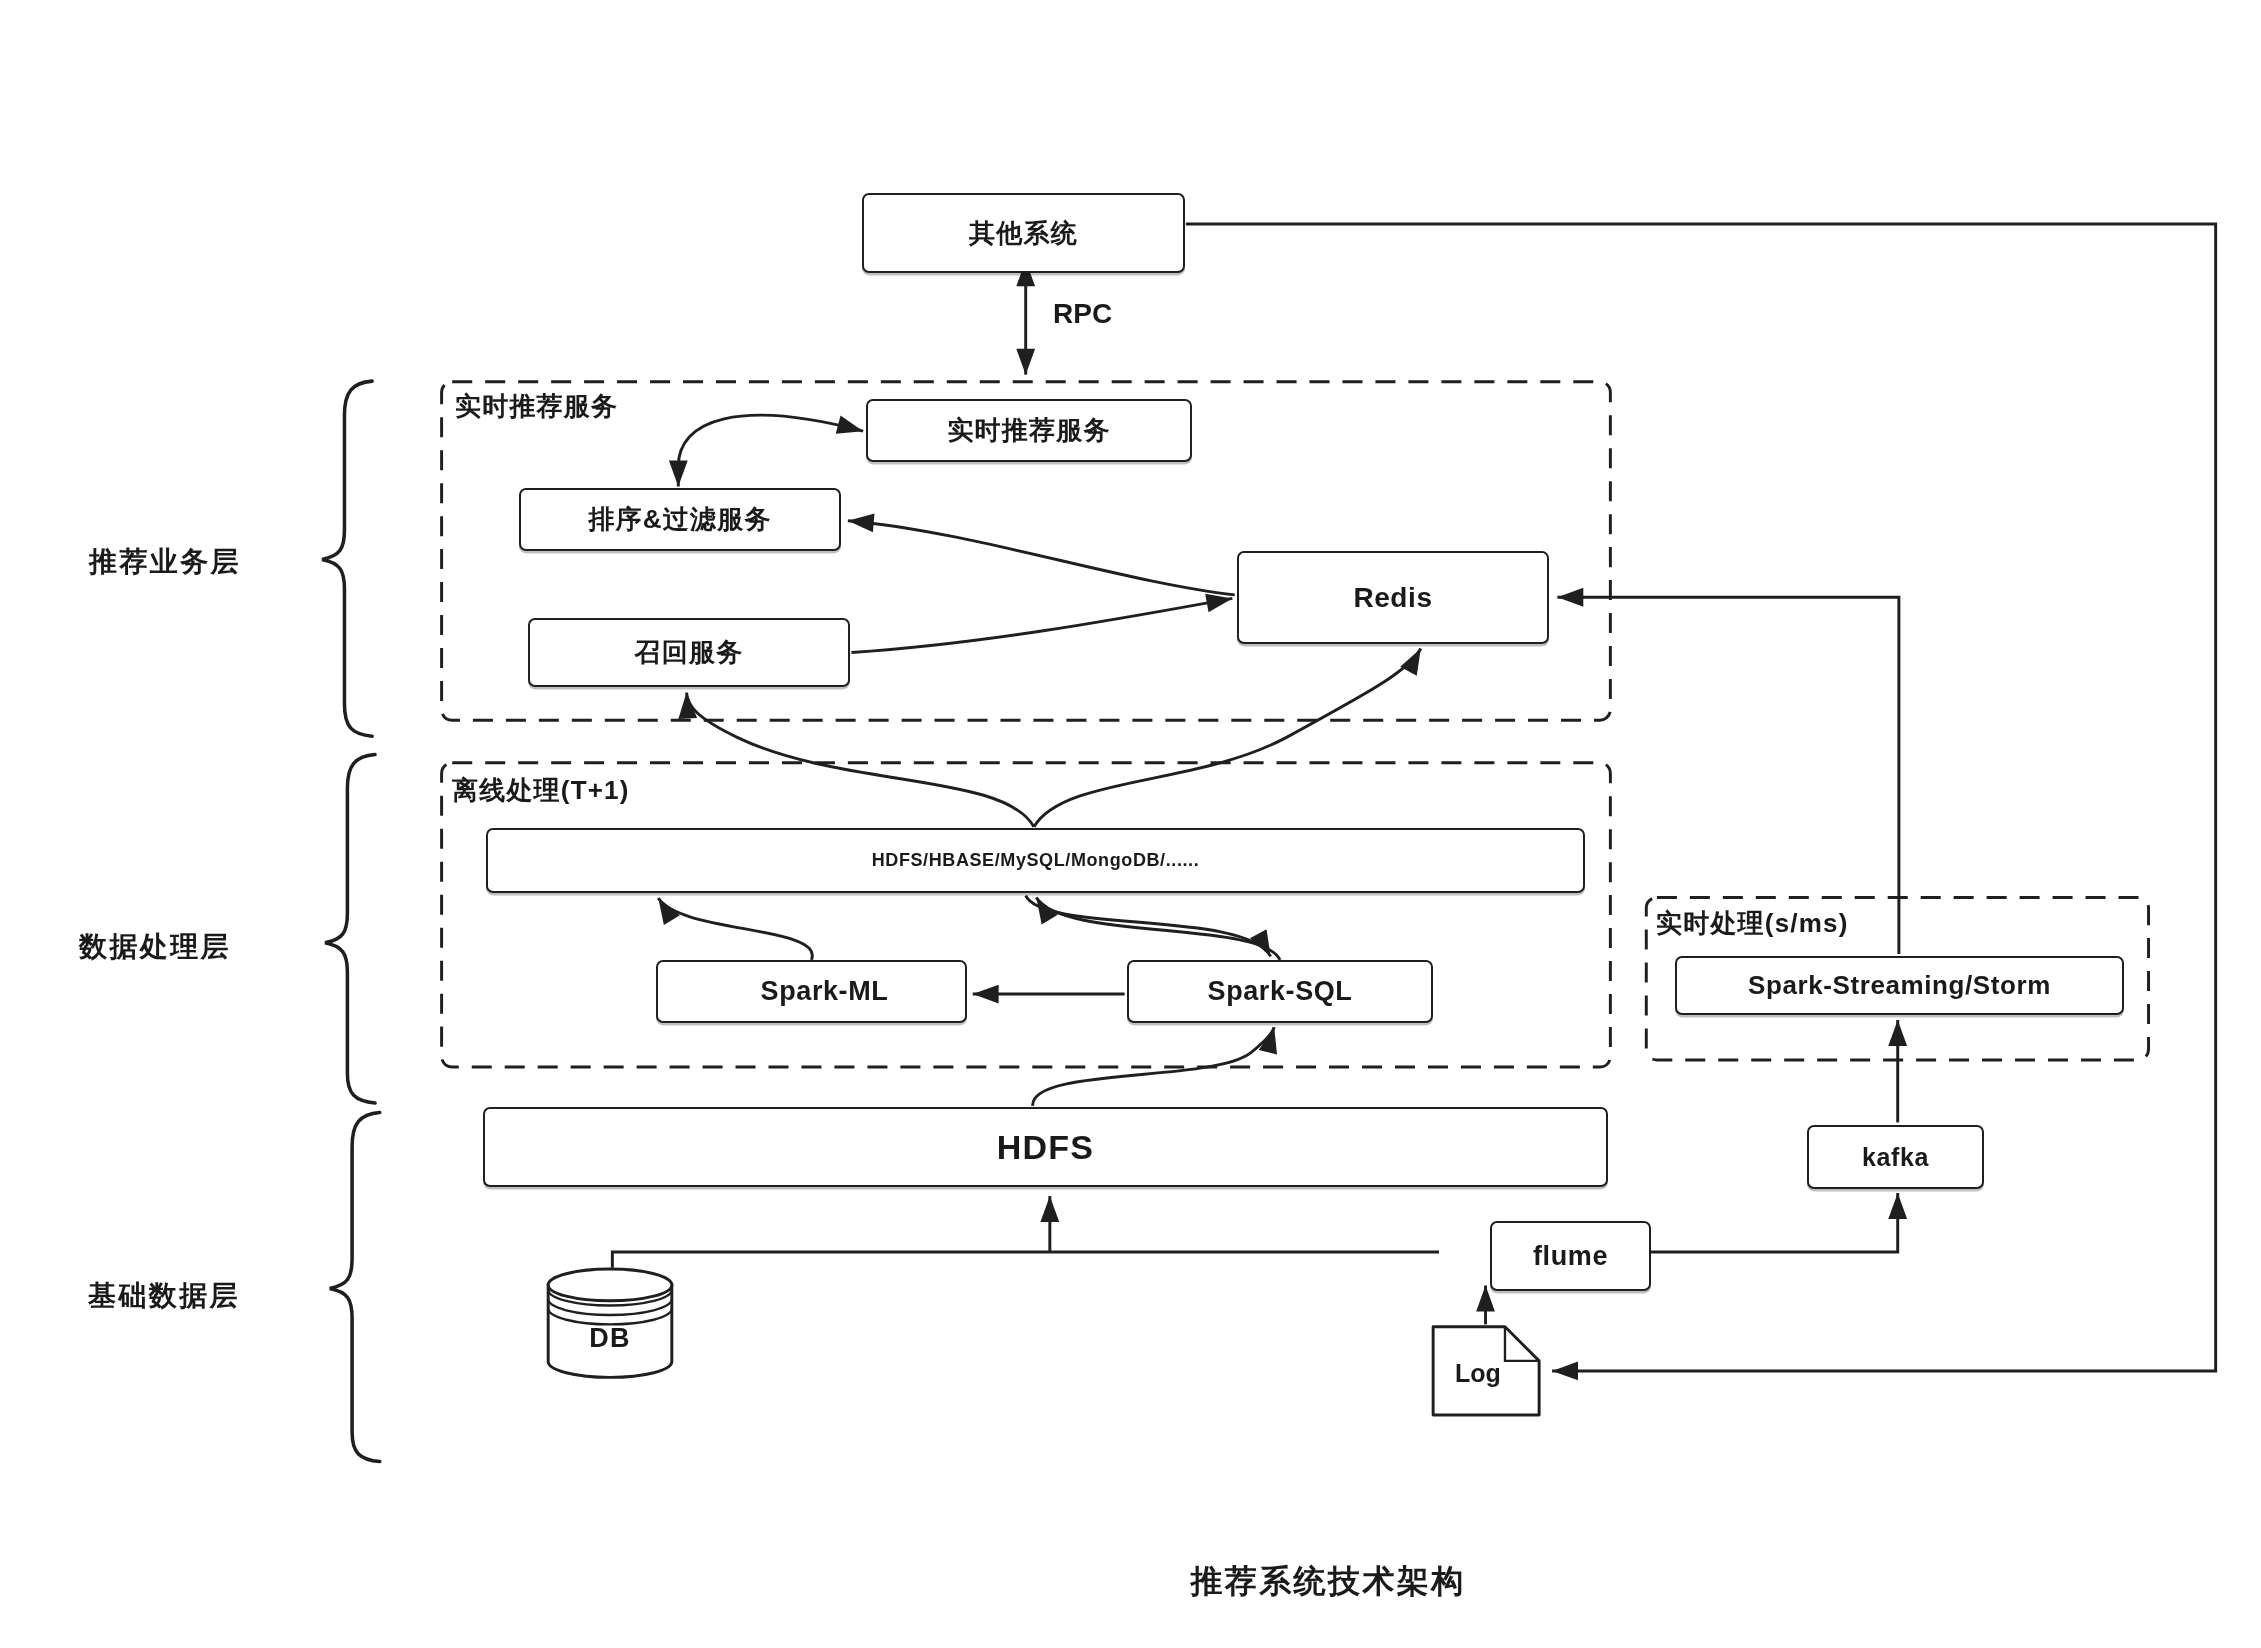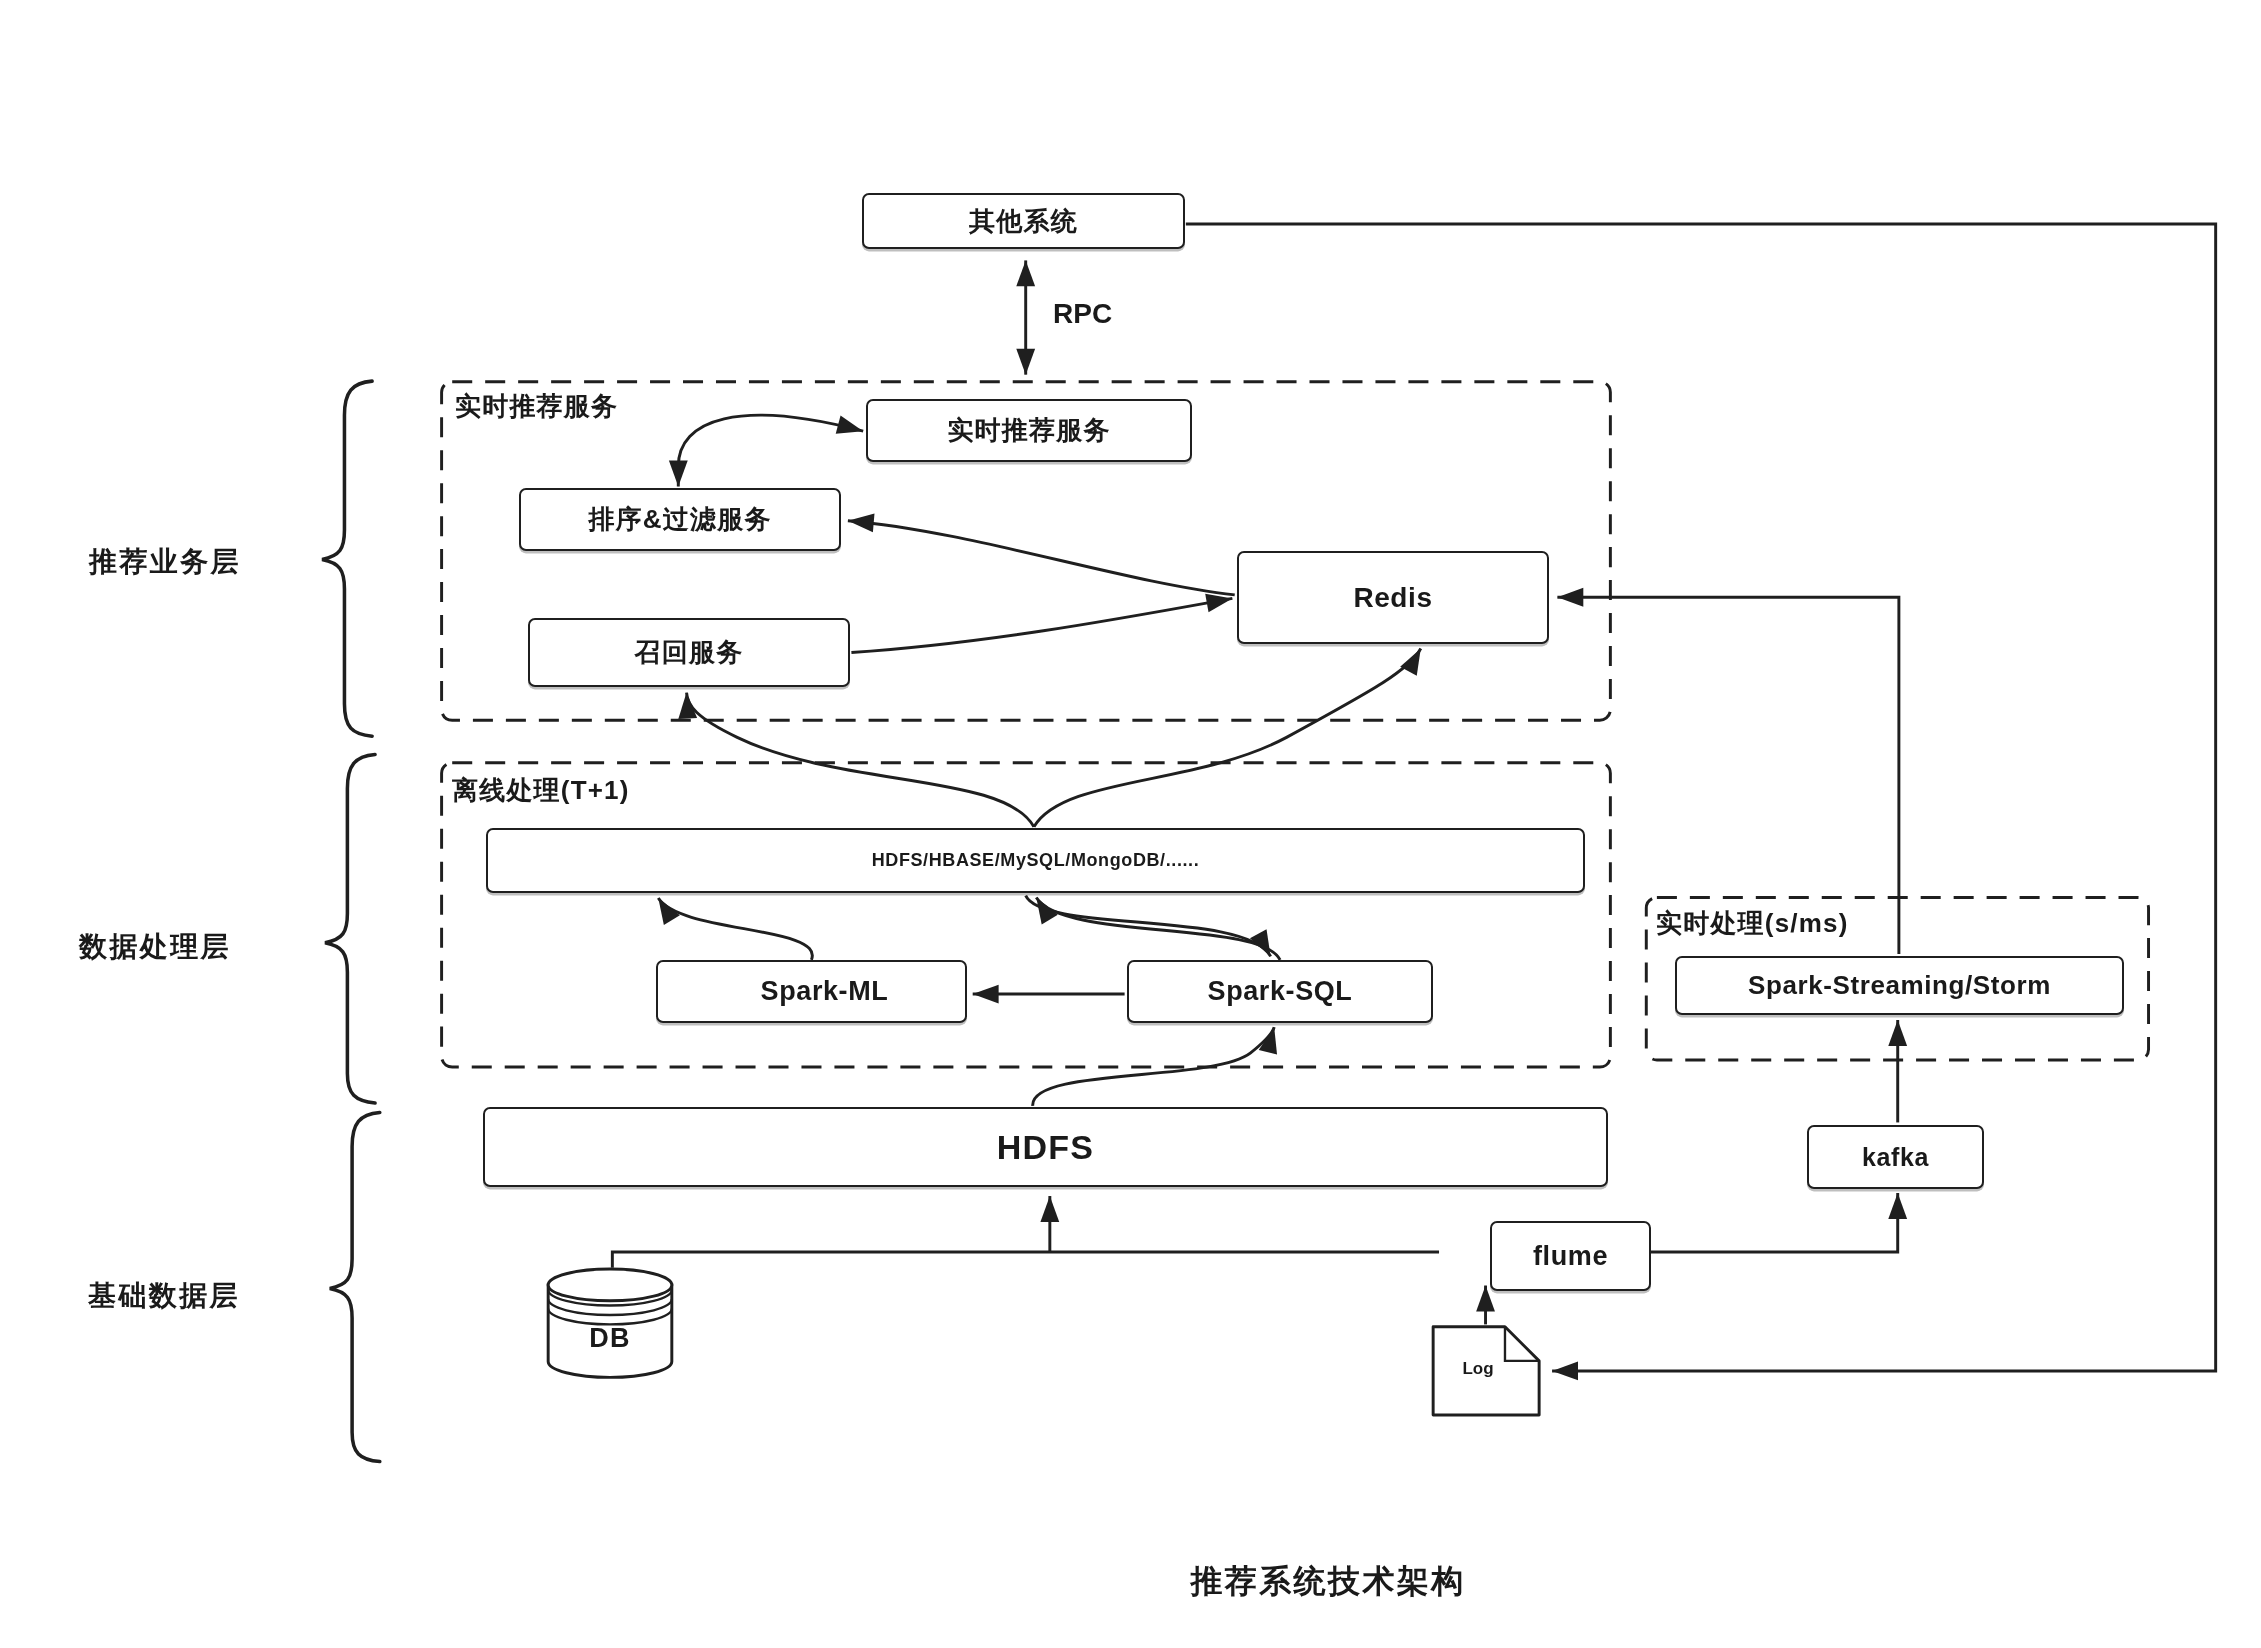--- a/index.html
+++ b/index.html
@@ -76,30 +76,30 @@
   <div class="grouplabel" style="left:452px;top:773px;font-size:26px;">离线处理(T+1)</div>
   <div class="grouplabel" style="left:1656px;top:906px;font-size:26px;">实时处理(s/ms)</div>
 
   <div class="plain" style="left:89px;top:543px;font-size:28px;letter-spacing:2.4px;">推荐业务层</div>
   <div class="plain" style="left:79px;top:928px;font-size:28px;letter-spacing:2.4px;">数据处理层</div>
   <div class="plain" style="left:88px;top:1277px;font-size:28px;letter-spacing:2.4px;">基础数据层</div>
 
   <div class="plain" style="left:1053px;top:298px;font-size:28px;">RPC</div>
   <div class="plain" style="left:1063px;top:1560px;width:530px;text-align:center;font-size:32px;letter-spacing:2.4px;">推荐系统技术架构</div>
 
-  <div class="node" style="left:862px;top:193px;width:323px;height:56px;font-size:26px;">其他系统</div>
+  <div class="node" style="left:862px;top:193px;width:323px;height:80px;font-size:26px;">其他系统</div>
   <div class="node" style="left:866px;top:399px;width:326px;height:63px;font-size:26px;">实时推荐服务</div>
   <div class="node" style="left:519px;top:488px;width:322px;height:63px;font-size:26px;">排序&amp;过滤服务</div>
   <div class="node" style="left:528px;top:618px;width:322px;height:69px;font-size:26px;">召回服务</div>
   <div class="node" style="left:1237px;top:551px;width:312px;height:93px;font-size:28px;letter-spacing:0.6px;">Redis</div>
   <div class="node" style="left:486px;top:828px;width:1099px;height:65px;font-size:18px;letter-spacing:0.6px;">HDFS/HBASE/MySQL/MongoDB/......</div>
   <div class="node" style="left:656px;top:960px;width:311px;height:63px;font-size:27px;letter-spacing:0.6px;padding-left:26px;">Spark-ML</div>
   <div class="node" style="left:1127px;top:960px;width:306px;height:63px;font-size:27px;letter-spacing:0.6px;">Spark-SQL</div>
   <div class="node" style="left:1675px;top:956px;width:449px;height:59px;font-size:26px;letter-spacing:0.6px;">Spark-Streaming/Storm</div>
   <div class="node" style="left:483px;top:1107px;width:1125px;height:80px;font-size:34px;letter-spacing:1.2px;">HDFS</div>
   <div class="node" style="left:1807px;top:1125px;width:177px;height:64px;font-size:25px;letter-spacing:0.6px;">kafka</div>
   <div class="node" style="left:1442px;top:1221px;width:161px;height:70px;font-size:27px;letter-spacing:0.6px;margin-left:48px;">flume</div>
 
   <div class="plain" style="left:569px;top:1323px;width:82px;text-align:center;font-size:27px;letter-spacing:1.2px;">DB</div>
-  <div class="plain" style="left:1437px;top:1359px;width:82px;text-align:center;font-size:17px;">Log</div>
+  <div class="plain" style="left:1437px;top:1359px;width:82px;text-align:center;font-size:25px;">Log</div>
 
 </div>
 
 
 </body></html>

